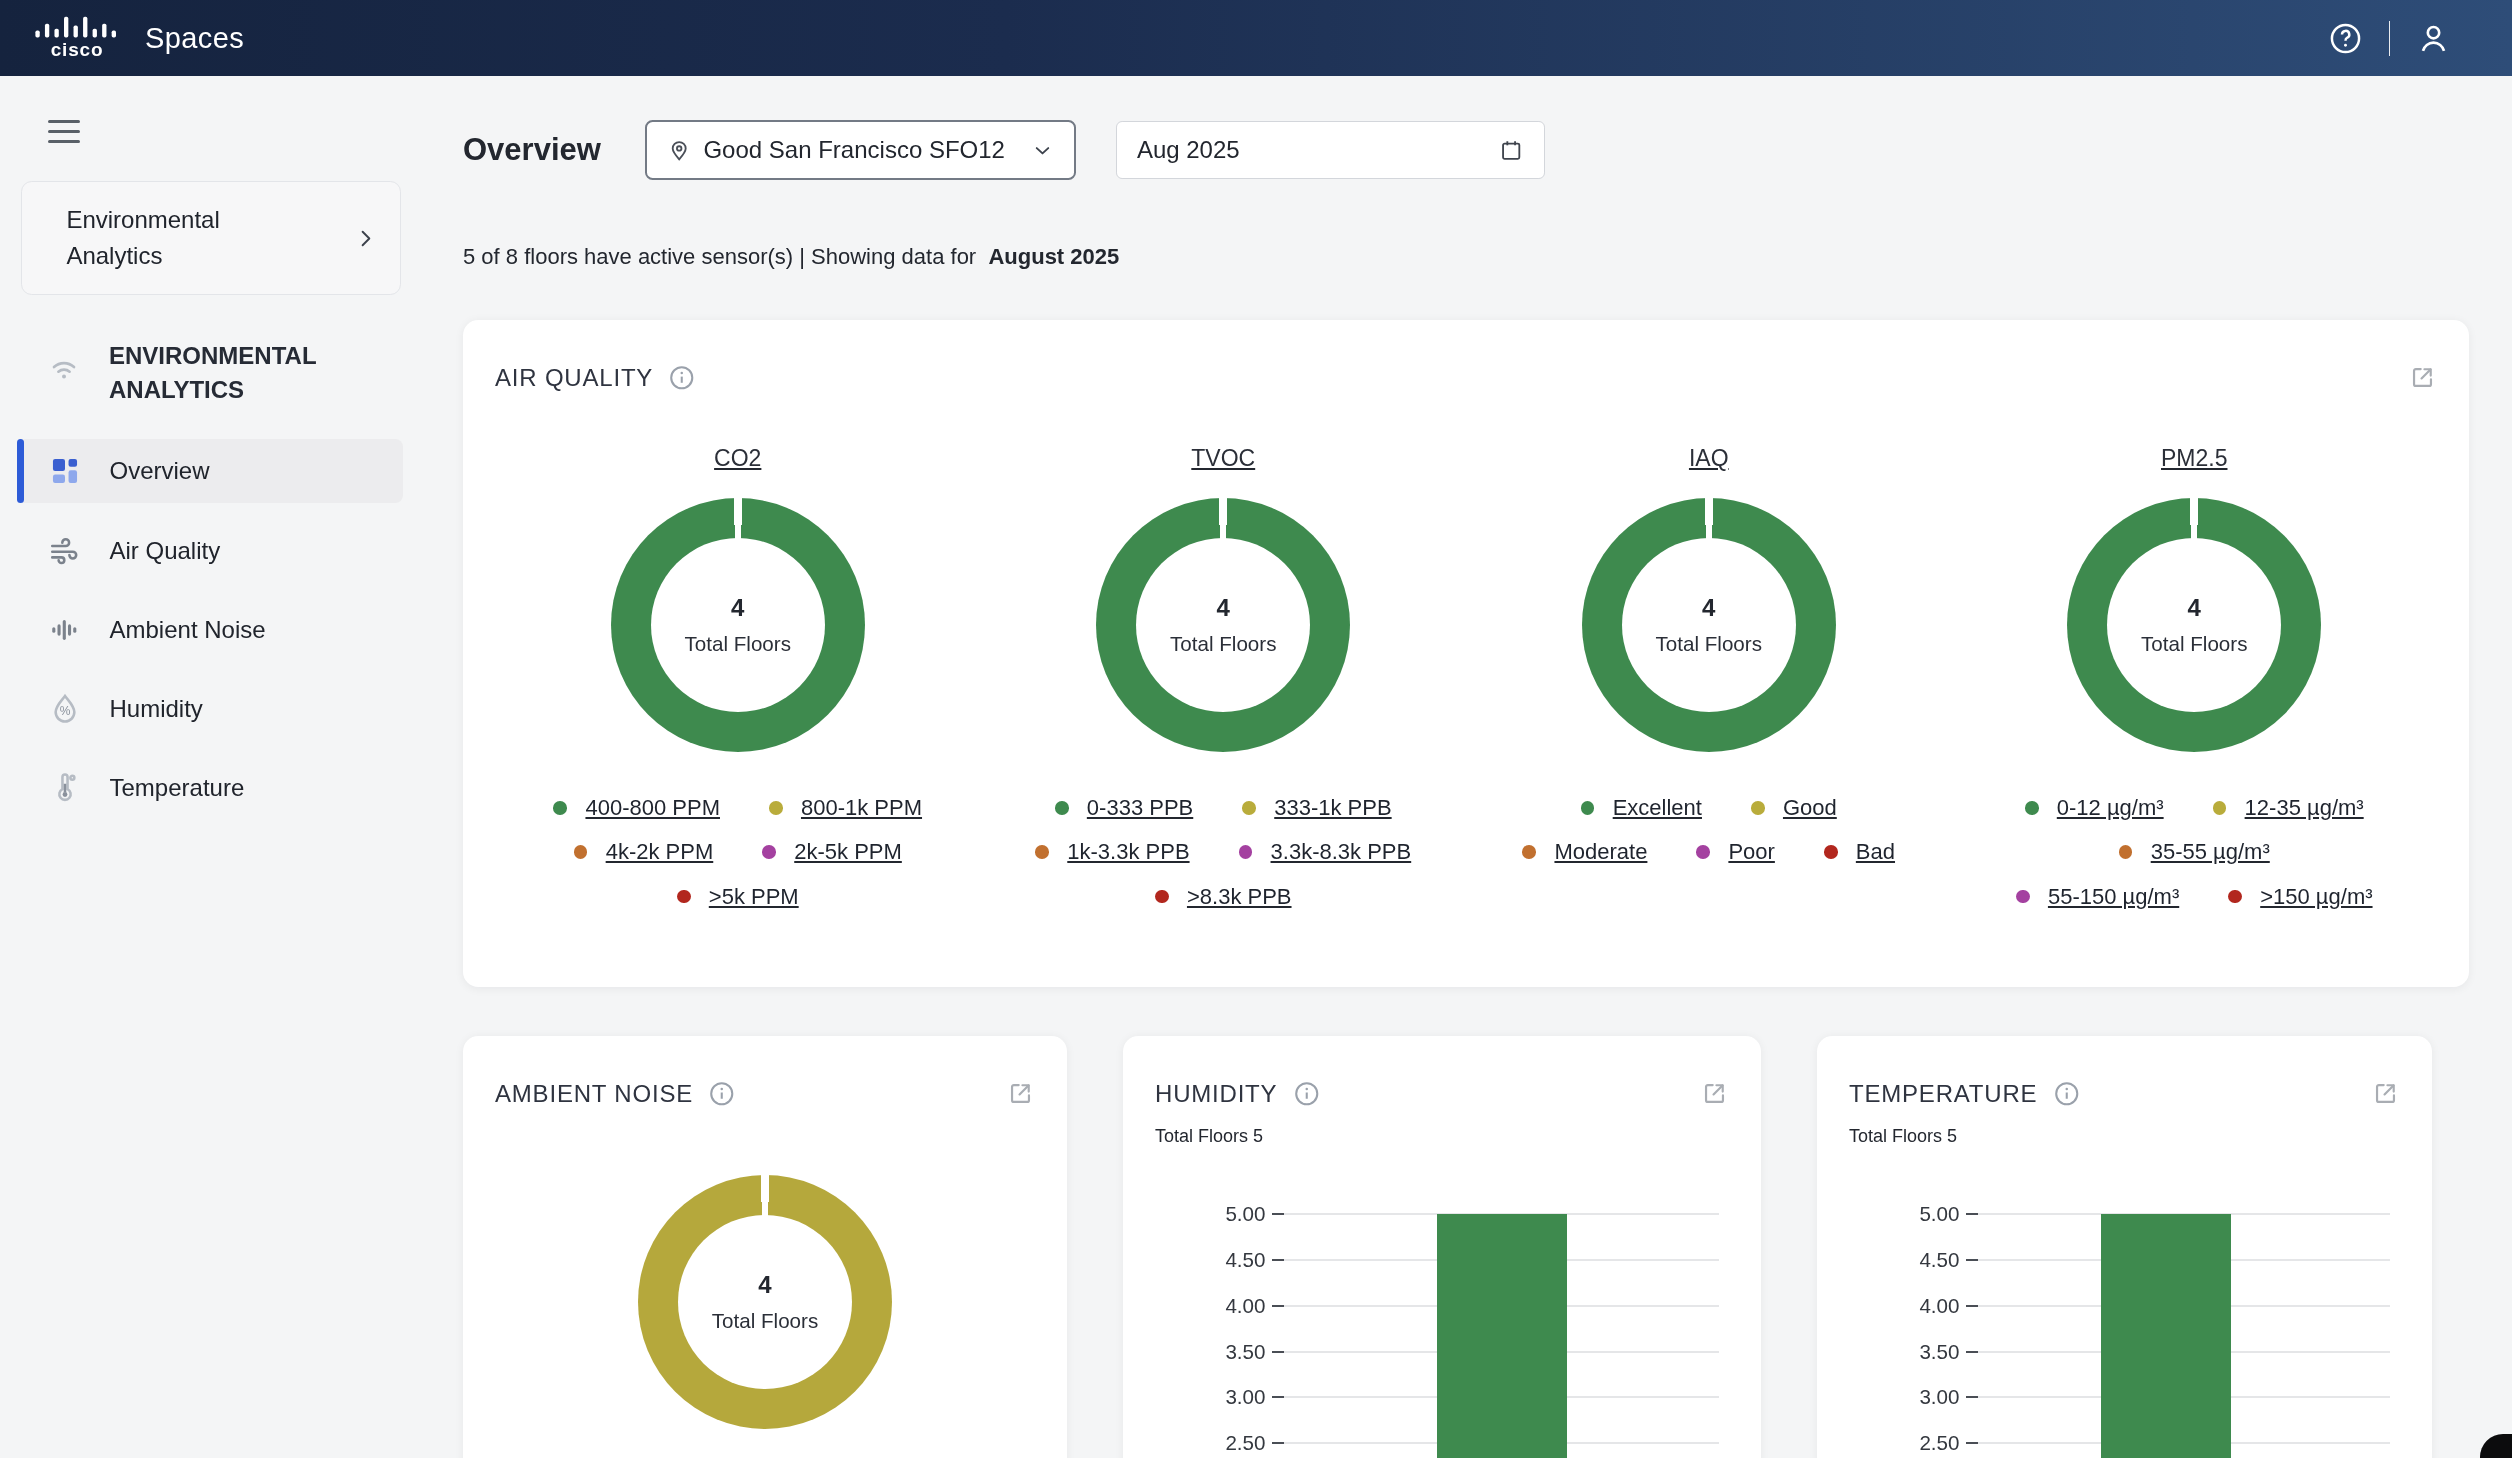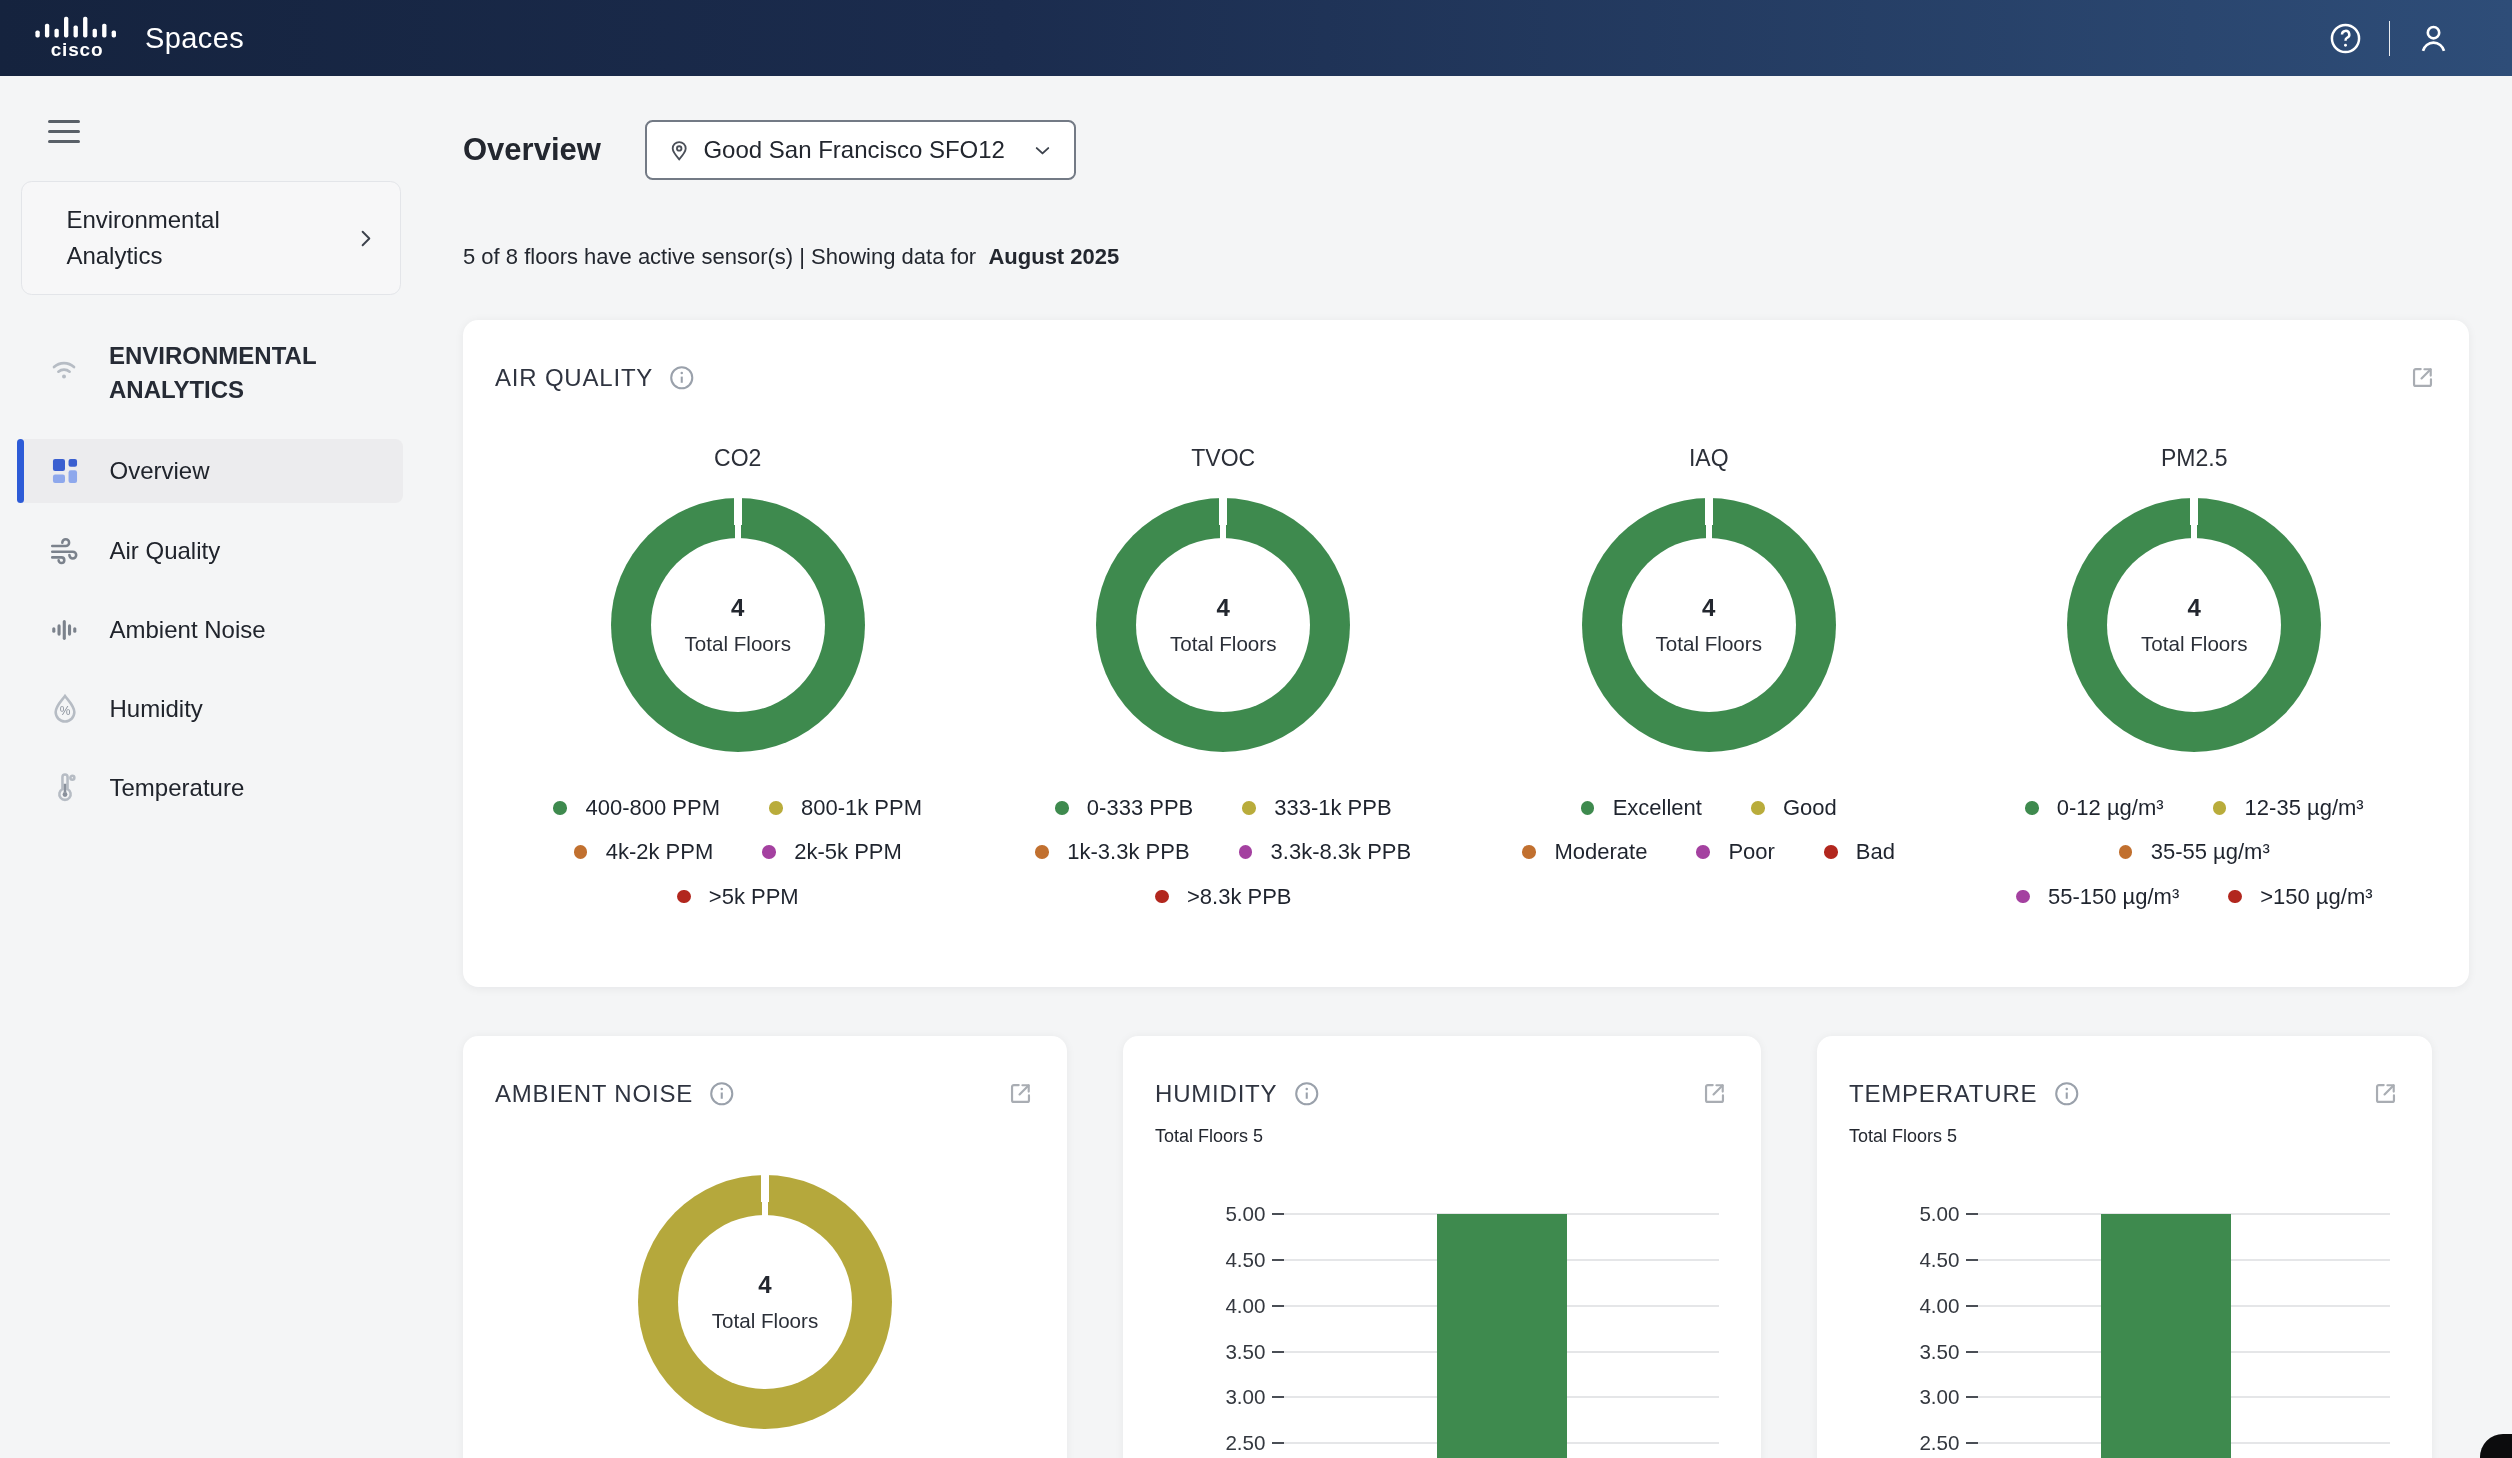--- a/index.html
+++ b/index.html
@@ -59,21 +59,21 @@
 
   
   .card { background:#fff; border-radius:15.3px; box-shadow:0 1.5px 9.2px rgba(16,24,40,.06); }
   .card-head { display:flex; align-items:center; }
   .card-title { font-size:24px; color:#2f3440; letter-spacing:0.8px; }
   .info-icon { margin-left:15.3px; color:#8a919c; cursor:pointer; display:flex; }
   .ext-icon { margin-left:auto; color:#a9adb3; cursor:pointer; display:flex; }
 
   .aq-card { margin-top:50px; height:667px; padding:43px 32px 0 32px; }
   .metrics-row { display:flex; margin-top:53px; }
-  .metric { flex:1; display:flex; flex-direction:column; align-items:center; }
+  .metric { flex:1; display:flex; flex-direction:column; align-items:center;text-decoration:underline; }
   .metric-name { font-size:23px; color:#2b2f38; margin-bottom:26px; }
 
   .donut { position:relative; width:254px; height:254px; border-radius:50%; }
   .donut::after { content:""; position:absolute; inset:40px; background:#fff; border-radius:50%; }
   .donut-center { position:absolute; inset:0; z-index:2; display:flex; flex-direction:column;
                   align-items:center; justify-content:center; gap:10.7px; }
   .donut-value { font-size:24px; font-weight:700; color:#23272f; }
   .donut-label { font-size:20.6px; color:#2b2f38; }
 
   .legend { margin-top:43px; width:100%; }
@@ -247,20 +247,30 @@
           </svg>
         </span>
         <span class="txt">Good San Francisco SFO12</span>
         <span class="chev">
           <svg width="23" height="23" viewBox="0 0 24 24" fill="none" stroke="currentColor" stroke-width="2" stroke-linecap="round" stroke-linejoin="round">
             <polyline points="6 9.5 12 15 18 9.5"></polyline>
           </svg>
         </span>
       </div>
 
+      <div class="date-box">
+        <span class="txt">Aug 2025</span>
+        <span class="cal">
+          <svg width="24.4" height="24.4" viewBox="0 0 24 24" fill="none" stroke="#3f444d" stroke-width="1.8">
+            <rect x="4" y="5.5" width="16" height="15" rx="1.5"></rect>
+            <line x1="8.2" y1="3.2" x2="8.2" y2="7.2"></line>
+            <line x1="15.8" y1="3.2" x2="15.8" y2="7.2"></line>
+          </svg>
+        </span>
+      </div>
     </div>
 
     <div class="status-line">
       <span>5 of 8 floors have active sensor(s) | Showing data for</span>
       <b>August 2025</b>
     </div>
 
     <section class="card aq-card">
       <div class="card-head">
         <span class="card-title">AIR QUALITY</span>

